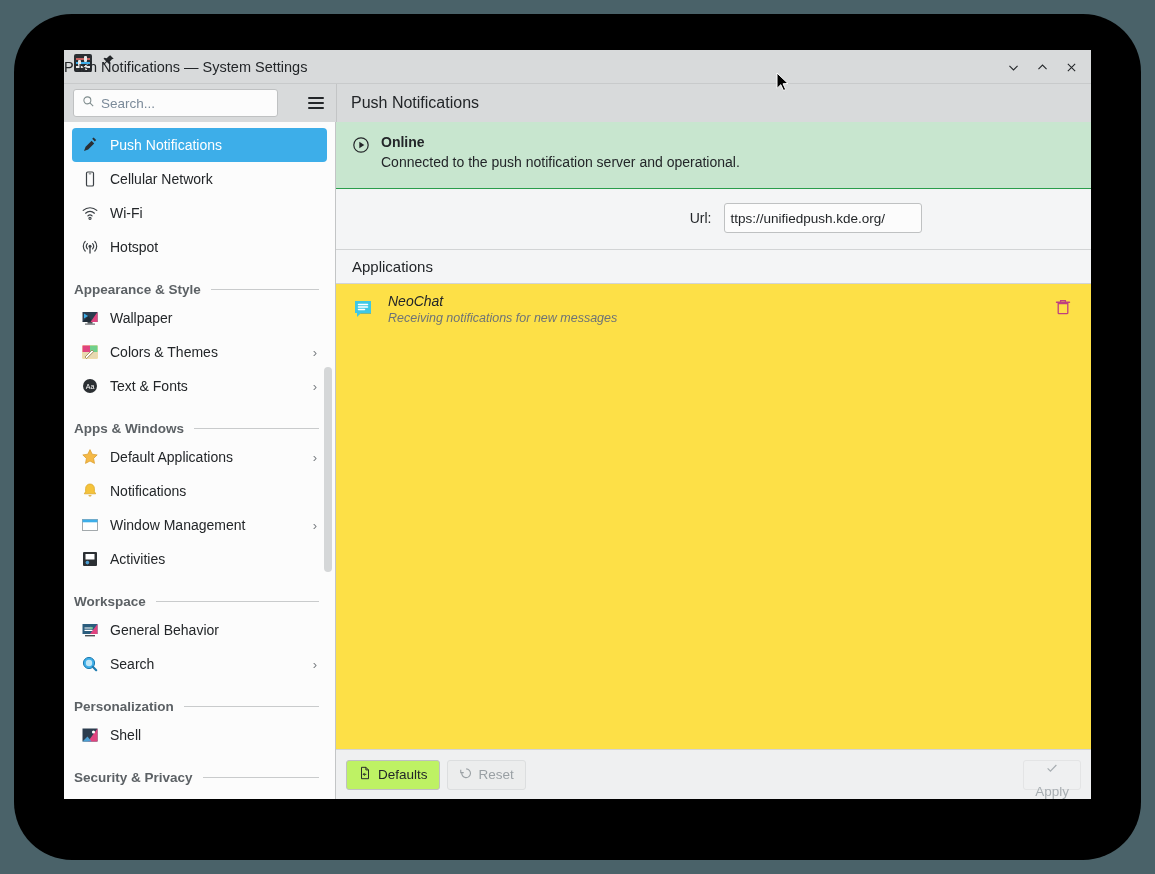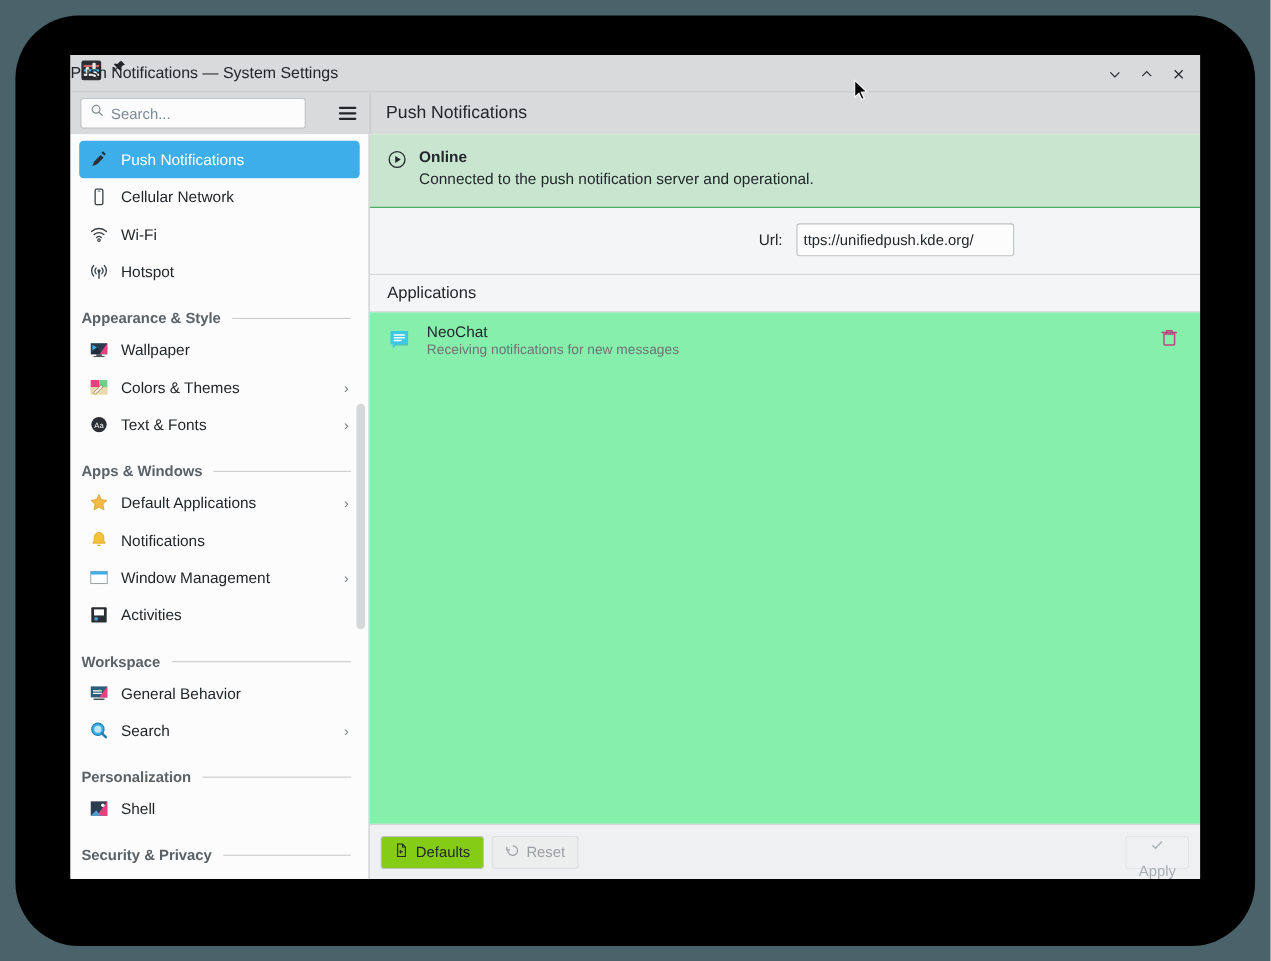--- a/index.html
+++ b/index.html
@@ -168,41 +168,41 @@
     height: 30px; width: 198px;
     background: #fcfcfc; border: 1px solid #bfc1c2; border-radius: 3px;
     display: flex; align-items: center; padding: 0 6px;
     font-size: 13.5px; color: #232629; overflow: hidden; white-space: nowrap;
   }
 
   #apps-header {
     background: #f4f5f6; border-bottom: 1px solid #d2d4d5;
     padding: 8px 16px; font-size: 15px; color: #232629;
   }
-  #apps-list { flex: 1; background: #86efac; overflow: hidden; }
+  #apps-list { flex: 1; background: #fde047; overflow: hidden; font-style: italic; }
   .approw {
     display: flex; align-items: center; gap: 12px;
     padding: 9px 16px 9px 16px;
   }
   .approw .aicon { flex: 0 0 24px; height: 24px; }
   .approw .atxt { flex: 1; min-width: 0; }
   .approw .aname { font-size: 14px; color: #232629; }
   .approw .adesc { font-size: 12.5px; color: #6e7376; margin-top: 2px; }
   .approw .adel { flex: 0 0 22px; }
 
   
   #footer {
     height: 50px; flex: 0 0 50px;
     background: #eff0f1; border-top: 1px solid #d2d4d5;
     display: flex; align-items: center; padding: 0 10px; gap: 7px;
   }
   .btn {
     height: 30px; border-radius: 3px; display: flex; align-items: center;
     gap: 6px; padding: 0 11px; font-size: 13.5px;
-    border: 1px solid #bfc1c2; background: #84cc16; color: #232629;
+    border: 1px solid #bfc1c2; background: #bef264; color: #232629;
   }
   .btn.flat { background: #eceded; border-color: #dcdedf; color: #9aa0a4; }
   .btn.dis { background: #eff0f1; border-color: #e3e4e5; color: #a8aeb2; flex-direction: column; }
   #spacer { flex: 1; }
 
   
   #cursor { position: absolute; left: 776px; top: 72px; width: 14px; height: 22px; }
 </style>
 </head>
 <body>

